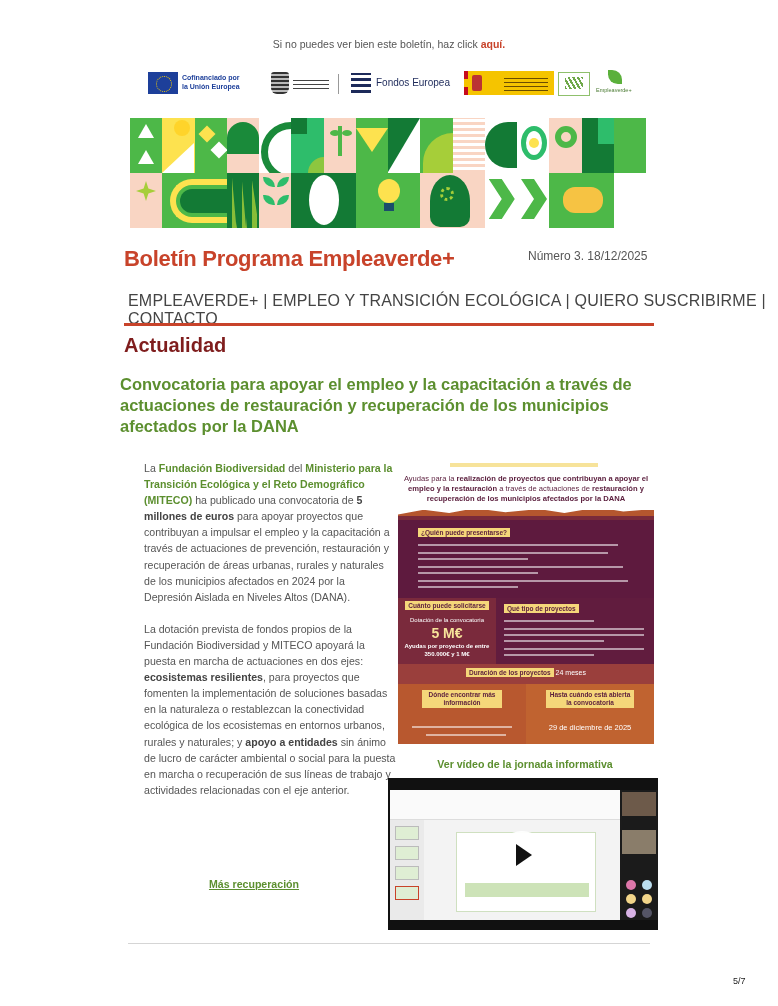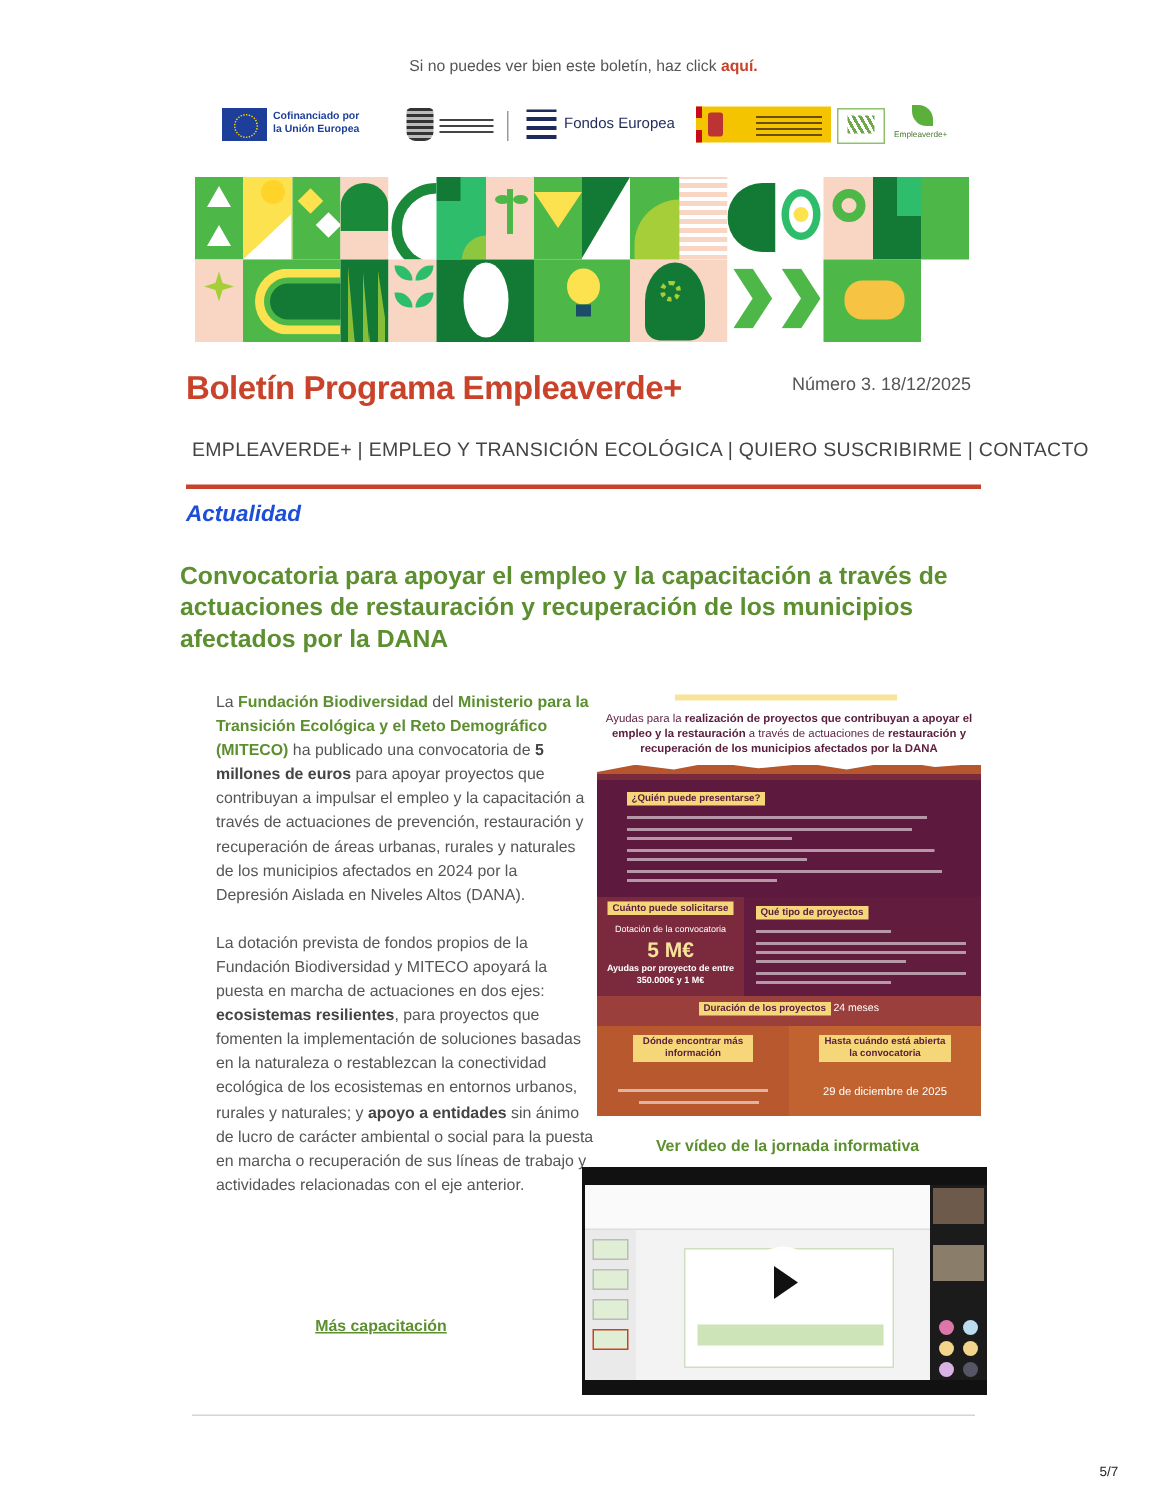--- a/index.html
+++ b/index.html
@@ -28,24 +28,24 @@
   .fb::after { content: ""; position: absolute; left: 6px; top: 4px; width: 18px; height: 12px; background: repeating-linear-gradient(60deg,#6fa84a 0 2px,transparent 2px 4px); }
   .ev { left: 448px; width: 40px; }
   .ev .leaf { position: absolute; left: 12px; top: 0; width: 14px; height: 14px; background: #5bb03b; border-radius: 0 70% 0 70%; }
   .ev .t { position: absolute; left: 0; top: 17px; font-size: 5.5px; color: #4a7a32; white-space: nowrap; }
 
   .banner { position: absolute; top: 118px; left: 130px; width: 516px; height: 110px; display: grid; grid-template-columns: repeat(16, 1fr); grid-template-rows: 1fr 1fr; overflow: hidden; }
   .tile { position: relative; overflow: hidden; }
 
   .title { position: absolute; top: 246px; left: 124px; font-size: 22px; color: #c8432a; font-family: "Liberation Sans", sans-serif; letter-spacing: -0.3px; }
   .issue { position: absolute; top: 249px; left: 528px; font-size: 12px; color: #555; }
-  .nav { position: absolute; top: 292px; left: 128px; font-size: 13px; color: #444; letter-spacing: 0.2px; }
+  .nav { position: absolute; top: 292px; left: 128px; font-size: 16px; color: #444; letter-spacing: 0.2px; }
   .nav a { color: #444; text-decoration: none; }
   .rule { position: absolute; top: 323px; left: 124px; width: 530px; height: 3px; background: #c8432a; }
-  .section { position: absolute; top: 334px; left: 124px; font-size: 15px; color: #1d4ed8; font-style: italic; }
+  .section { position: absolute; top: 334px; left: 124px; font-size: 20px; color: #7f1d1d; }
 
   .headline { position: absolute; top: 374px; left: 120px; width: 540px; text-align: left; font-size: 16.5px; line-height: 21px; font-weight: bold; color: #5c8f2f; }
 
   .body-col { position: absolute; top: 460px; left: 144px; width: 252px; font-size: 10.6px; line-height: 16.1px; color: #555; }
   .body-col p { margin-bottom: 16px; }
   .g { color: #5c8f2f; font-weight: bold; }
   .b { color: #444; font-weight: bold; }
   .more { position: absolute; top: 878px; left: 128px; width: 252px; text-align: center; font-size: 10.6px; font-weight: bold; color: #5c8f2f; }
 
   .info { position: absolute; top: 460px; left: 398px; width: 256px; height: 284px; background: #fff; }
@@ -211,21 +211,21 @@
 
 <div class="rule"></div>
 <h2 class="section">Actualidad</h2>
 
 <h3 class="headline">Convocatoria para apoyar el empleo y la capacitación a través de actuaciones de restauración y recuperación de los municipios afectados por la DANA</h3>
 
 <div class="body-col">
   <p><span>La </span><a class="g">Fundación Biodiversidad</a><span> del </span><a class="g">Ministerio para la Transición Ecológica y el Reto Demográfico (MITECO)</a><span> ha publicado una convocatoria de </span><span class="b">5 millones de euros</span><span> para apoyar proyectos que contribuyan a impulsar el empleo y la capacitación a través de actuaciones de prevención, restauración y recuperación de áreas urbanas, rurales y naturales de los municipios afectados en 2024 por la Depresión Aislada en Niveles Altos (DANA).</span></p>
   <p><span>La dotación prevista de fondos propios de la Fundación Biodiversidad y MITECO apoyará la puesta en marcha de actuaciones en dos ejes: </span><span class="b">ecosistemas resilientes</span><span>, para proyectos que fomenten la implementación de soluciones basadas en la naturaleza o restablezcan la conectividad ecológica de los ecosistemas en entornos urbanos, rurales y naturales; y </span><span class="b">apoyo a entidades</span><span> sin ánimo de lucro de carácter ambiental o social para la puesta en marcha o recuperación de sus líneas de trabajo y actividades relacionadas con el eje anterior.</span></p>
 </div>
-<a class="more" href="#">Más capacitación</a>
+<a class="more" href="#">Más recuperación</a>
 
 <div class="info">
   <div class="bar"></div>
   <div class="ihead"><span>Ayudas para la </span><b>realización de proyectos que contribuyan a apoyar el empleo y la restauración</b><span> a través de actuaciones de </span><b>restauración y recuperación de los municipios afectados por la DANA</b></div>
   <div class="ridge"></div>
   <div class="p1">
     <div class="tag" style="top:8px;left:20px;">¿Quién puede presentarse?</div>
     <div class="bl" style="top:24px;width:200px;"></div>
     <div class="bl" style="top:32px;width:190px;"></div>
     <div class="bl" style="top:38px;width:110px;"></div>

